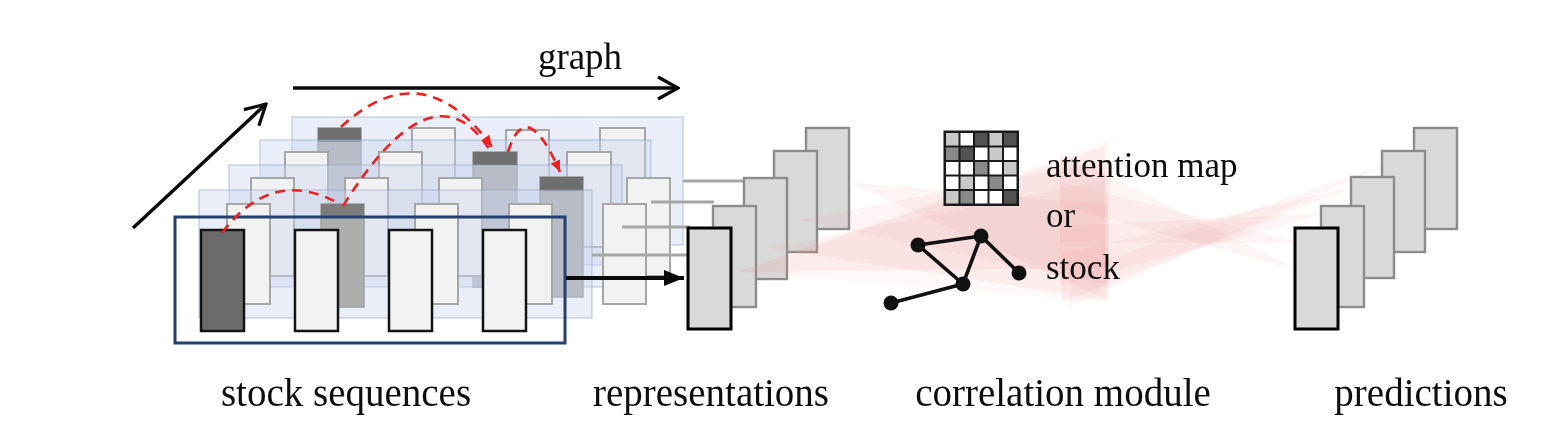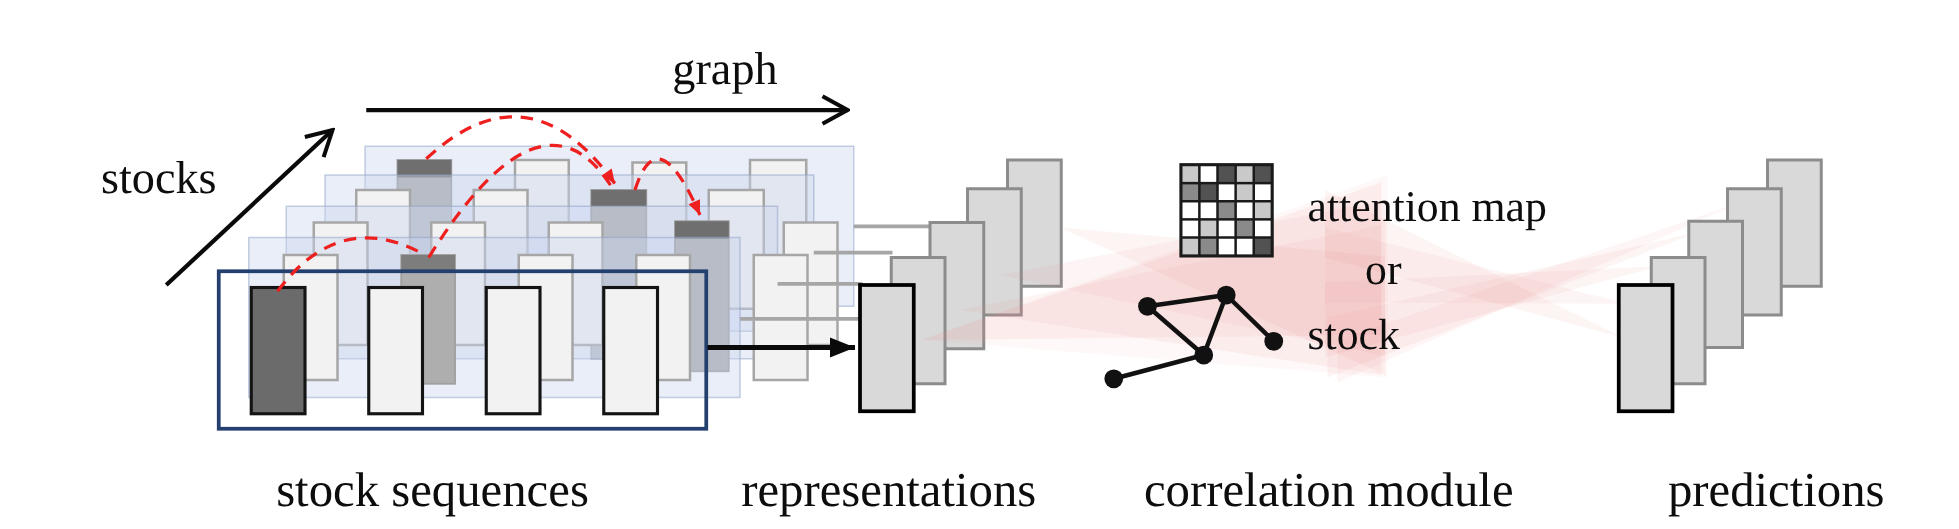--- a/index.html
+++ b/index.html
@@ -152,24 +152,23 @@
     <line class="blkline" x1="133" y1="228" x2="266" y2="104" marker-end="url(#mOpen)"></line>
 
     <g id="g-arcs">
       <path class="redarc" d="M 222 233 Q 272 166 340 204"></path>
       <path class="redarc" d="M 343 206 Q 433 62 489 149"></path>
       <path class="redarc" d="M 341 127 Q 423 51 492 147" marker-end="url(#mRed)"></path>
       <path class="redarc" d="M 508 152 Q 526 94 560 172" marker-end="url(#mRed)"></path>
     </g>
   </svg>
 
-  <div class="lbl" style="left:127px;top:143px;font-size:37px;">stocks</div>
   <div class="lbl" style="left:580px;top:56px;font-size:37px;">graph</div>
 
   <div class="lbl-left" style="left:1046px;top:166px;font-size:35px;text-align:right;">attention map</div>
-  <div class="lbl-left" style="left:1046px;top:216px;font-size:35px;margin-left:46px;">or</div>
+  <div class="lbl-left" style="left:1046px;top:216px;font-size:35px;">or</div>
   <div class="lbl-left" style="left:1046px;top:268px;font-size:35px;">stock</div>
 
   <div class="lbl" style="left:346px;top:392px;font-size:39px;">stock sequences</div>
   <div class="lbl" style="left:1063px;top:392px;font-size:39px;">correlation module</div>
   <div class="lbl" style="left:711px;top:392px;font-size:39px;">representations</div>
   <div class="lbl" style="left:1393px;top:392px;font-size:39px;margin-left:28px;">predictions</div>
 </div>
 
 </body></html>

